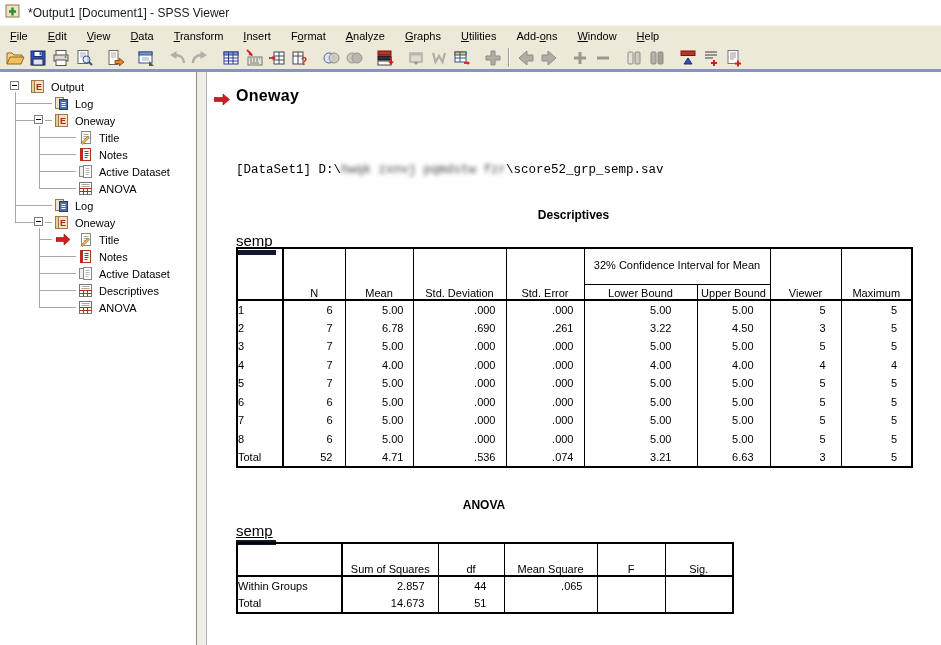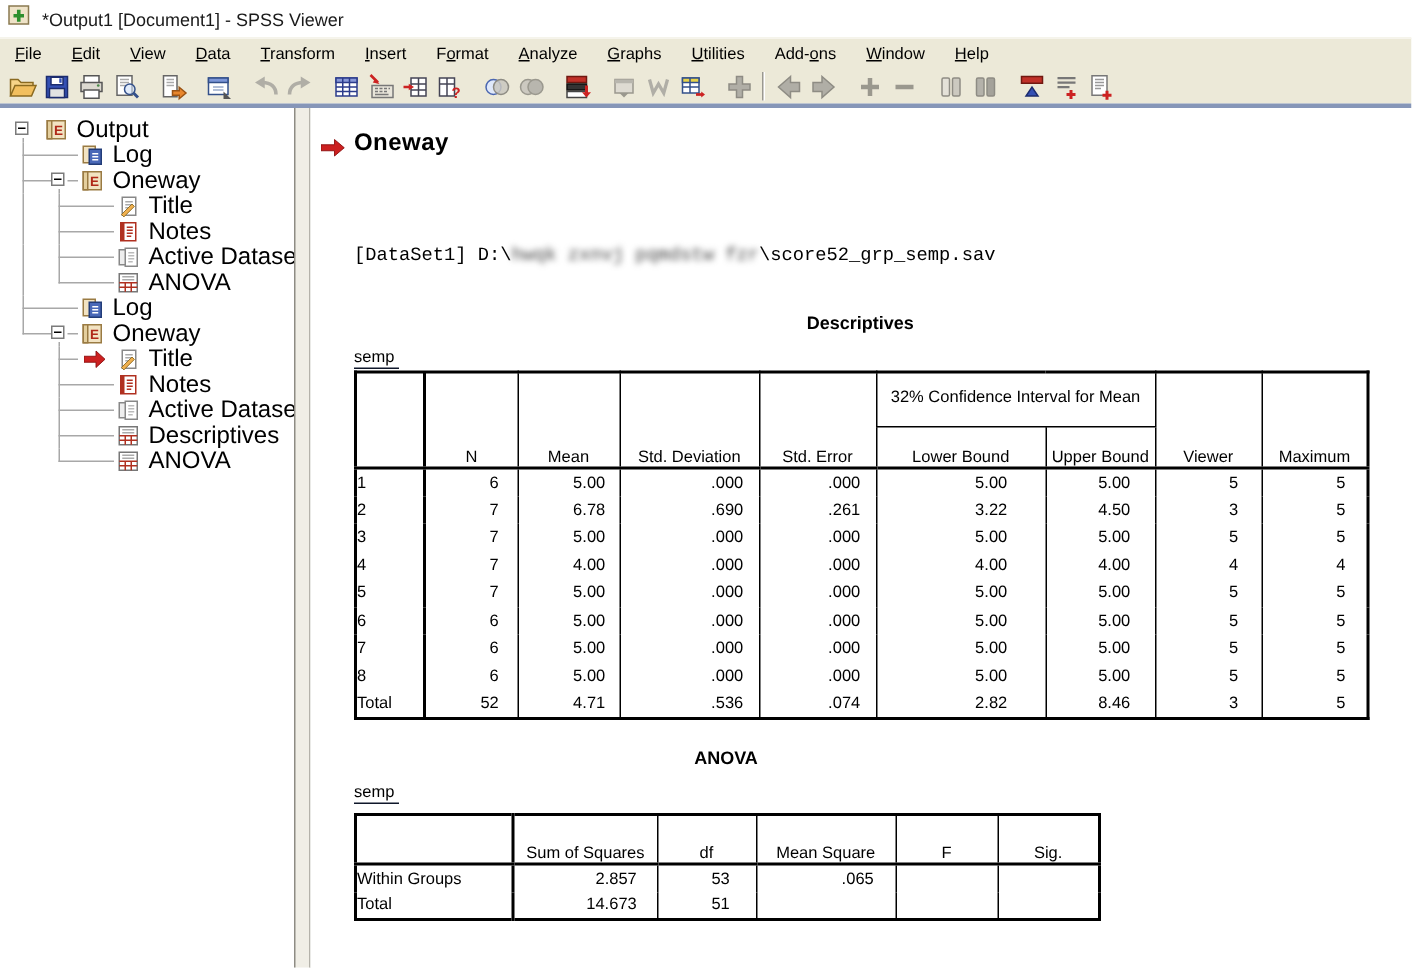--- a/index.html
+++ b/index.html
@@ -29,42 +29,42 @@
   .gv{left:11px;top:0;bottom:0;width:1px;}
   .gvh{left:11px;top:0;height:9px;width:1px;}
   .gvb{left:11px;top:14px;bottom:0;width:1px;}
   .ghr{left:11px;right:0;top:8px;height:1px;}
   .ghf{left:0;right:0;top:8px;height:1px;}
   .ghl{left:0;width:6px;top:8px;height:1px;}
   .ghrr{left:17px;right:0;top:8px;height:1px;}
   .ebox{position:absolute;left:6px;top:3px;width:9px;height:9px;background:#fff;border:1px solid #7b7b7b;}
   .ebox:after{content:"";position:absolute;left:1px;right:1px;top:3px;height:1px;background:#000;}
   .ticon{width:15px;height:15px;margin:0 4px 0 2px;flex:0 0 auto;}
-  .tlabel{font-size:16px;color:#000;padding:0 2px;}
+  .tlabel{font-size:11px;color:#000;padding:0 2px;}
   
   #sel-arrow{position:absolute;left:7px;top:20px;}
   #section-title{position:absolute;left:29px;top:15px;font-size:16px;font-weight:bold;letter-spacing:.3px;color:#000;}
   #dataset-line{position:absolute;left:29px;top:91px;font-family:"Liberation Mono","DejaVu Sans Mono",monospace;font-size:12.5px;color:#000;white-space:pre;}
   #dataset-line .redacted{filter:blur(2px);color:#444;}
   .tbl-title{position:absolute;text-align:center;font-size:12px;font-weight:bold;color:#000;}
-  .tbl-caption{position:absolute;font-size:11px;color:#000;border-bottom:1px solid #0f172a;padding:0 3px 1px 0;}
+  .tbl-caption{position:absolute;font-size:15px;color:#000;border-bottom:5px solid #0f172a;padding:0 3px 1px 0;text-decoration:underline;}
   #desc-title{left:29px;top:136px;width:675px;}
   #desc-caption{left:29px;top:160px;}
   #desc-table{position:absolute;left:29px;top:175px;}
   #anova-title{left:29px;top:426px;width:496px;}
   #anova-caption{left:29px;top:450px;}
   #anova-table{position:absolute;left:29px;top:470px;}
   table.spss{border-collapse:collapse;border:2px solid #000;font-family:"Liberation Sans",sans-serif;font-size:11px;color:#000;table-layout:fixed;}
   table.spss th{font-weight:normal;padding:0;}
   table.spss td{padding:0;}
   .bl1{border-left:1px solid #000;}
   .bl2{border-left:2px solid #000;}
   .hdr{vertical-align:bottom;text-align:center;border-bottom:2px solid #000;padding-bottom:3px;}
   .ci-cell{vertical-align:middle;text-align:center;border-bottom:1px solid #000;height:36px;line-height:1.25;}
-  .hdr2{height:28px;vertical-align:bottom;text-align:center;border-bottom:2px solid #000;padding-bottom:2px;}
+  .hdr2{height:16px;vertical-align:bottom;text-align:center;border-bottom:2px solid #000;padding-bottom:2px;}
   .rlabel{text-align:left;padding-left:4px;}
   .num{text-align:right;}
 </style>
 </head>
 <body>
 
 <div id="titlebar">
   <span><svg width="16" height="16" viewBox="0 0 16 16">
         <rect x="1" y="2" width="13" height="12" fill="#efe3c8" stroke="#8a7a50"></rect>
         <path d="M7.5 4.5v8M4 8.5h7" stroke="#2e8f2e" stroke-width="2.4" fill="none"></path>
@@ -705,22 +705,22 @@
               <td class="num bl1" style="padding-right:16px">5.00</td>
               <td class="num bl1" style="padding-right:15px">5</td>
               <td class="num bl1" style="padding-right:14px">5</td>
             </tr>
             <tr style="height:18.5px">
               <td class="rlabel">Total</td>
               <td class="num bl2" style="padding-right:12px">52</td>
               <td class="num bl1" style="padding-right:9px">4.71</td>
               <td class="num bl1" style="padding-right:10px">.536</td>
               <td class="num bl1" style="padding-right:10px">.074</td>
-              <td class="num bl1" style="padding-right:25px">2.82</td>
-              <td class="num bl1" style="padding-right:16px">8.46</td>
+              <td class="num bl1" style="padding-right:25px">3.21</td>
+              <td class="num bl1" style="padding-right:16px">6.63</td>
               <td class="num bl1" style="padding-right:15px">3</td>
               <td class="num bl1" style="padding-right:14px">5</td>
             </tr>
           </tbody>
         </table>
       </div>
 
     <div class="tbl-title" id="anova-title">ANOVA</div>
     <div class="tbl-caption" id="anova-caption">semp</div>
     <div id="anova-table">
@@ -740,21 +740,21 @@
               <th class="hdr bl1">df</th>
               <th class="hdr bl1">Mean Square</th>
               <th class="hdr bl1">F</th>
               <th class="hdr bl1">Sig.</th>
             </tr>
           </thead>
           <tbody>
             <tr style="height:18.5px">
               <td class="rlabel">Within Groups</td>
               <td class="num bl2" style="padding-right:13px">2.857</td>
-              <td class="num bl1" style="padding-right:17px">53</td>
+              <td class="num bl1" style="padding-right:17px">44</td>
               <td class="num bl1" style="padding-right:14px">.065</td>
               <td class="num bl1" style="padding-right:10px"></td>
               <td class="num bl1" style="padding-right:15px"></td>
             </tr>
             <tr style="height:18.5px">
               <td class="rlabel">Total</td>
               <td class="num bl2" style="padding-right:13px">14.673</td>
               <td class="num bl1" style="padding-right:17px">51</td>
               <td class="num bl1" style="padding-right:14px"></td>
               <td class="num bl1" style="padding-right:10px"></td>

